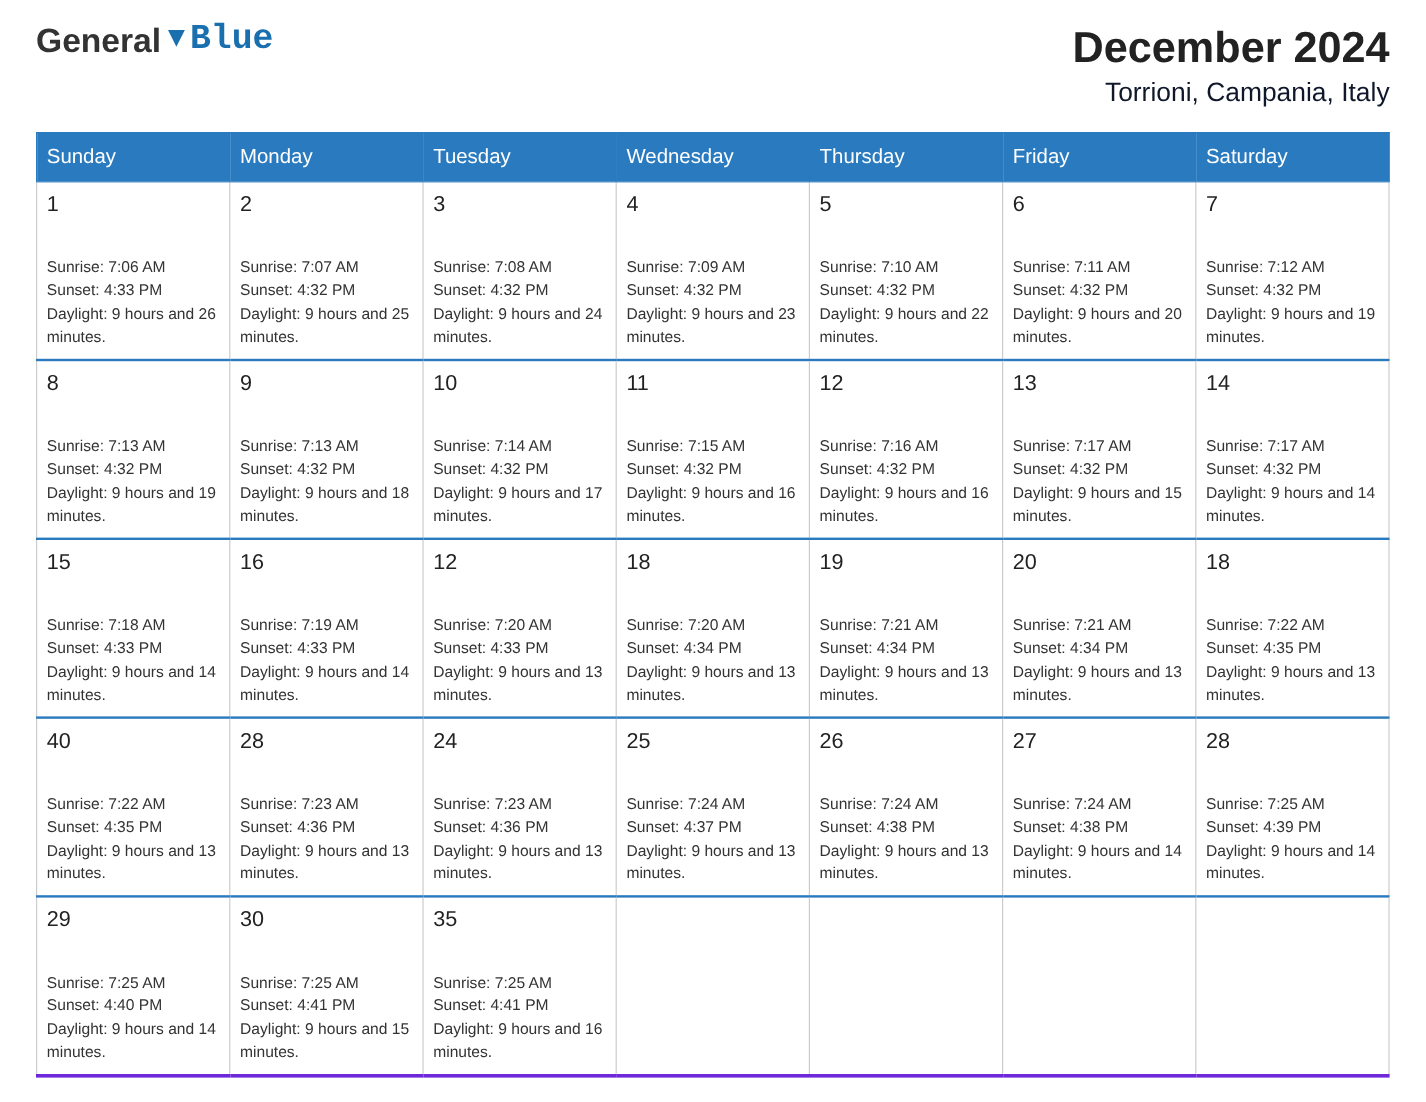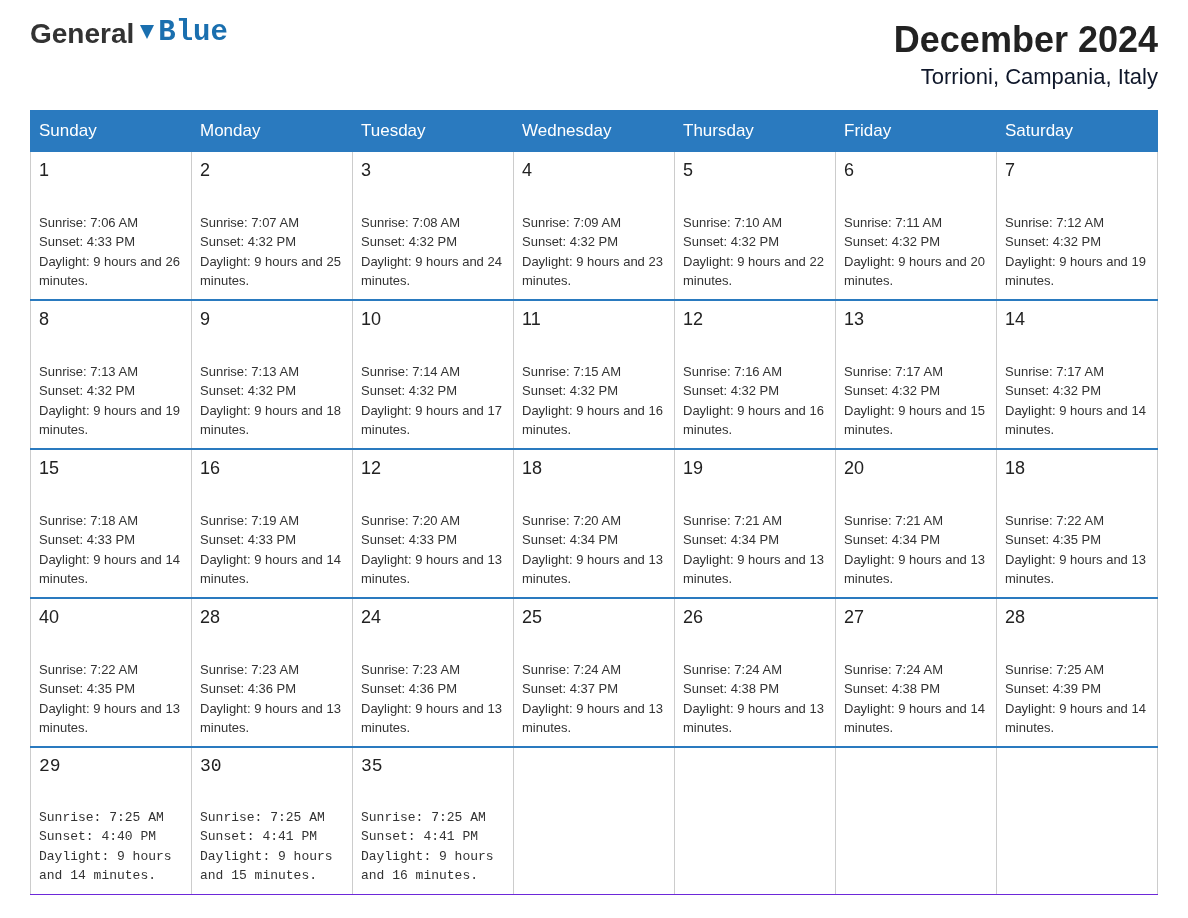--- a/index.html
+++ b/index.html
@@ -64,22 +64,21 @@
     tbody tr td {
       vertical-align: top;
       padding: 8px 8px;
       font-size: 13.5px;
       color: #333;
       border: 1px solid #ccc;
       height: 110px;
       border-bottom: 2px solid #2a7abf;
     }
     tbody tr:last-child td {
-      border-bottom: 1px solid #6d28d9;
-      font-family: Liberation Mono, monospace;
+      border-bottom: 3px solid #6d28d9;
     }
     .day-num {
       font-size: 18px;
       font-weight: normal;
       display: block;
       margin-bottom: 4px;
       color: #222;
     }
     .day-info {
       font-size: 13px;

